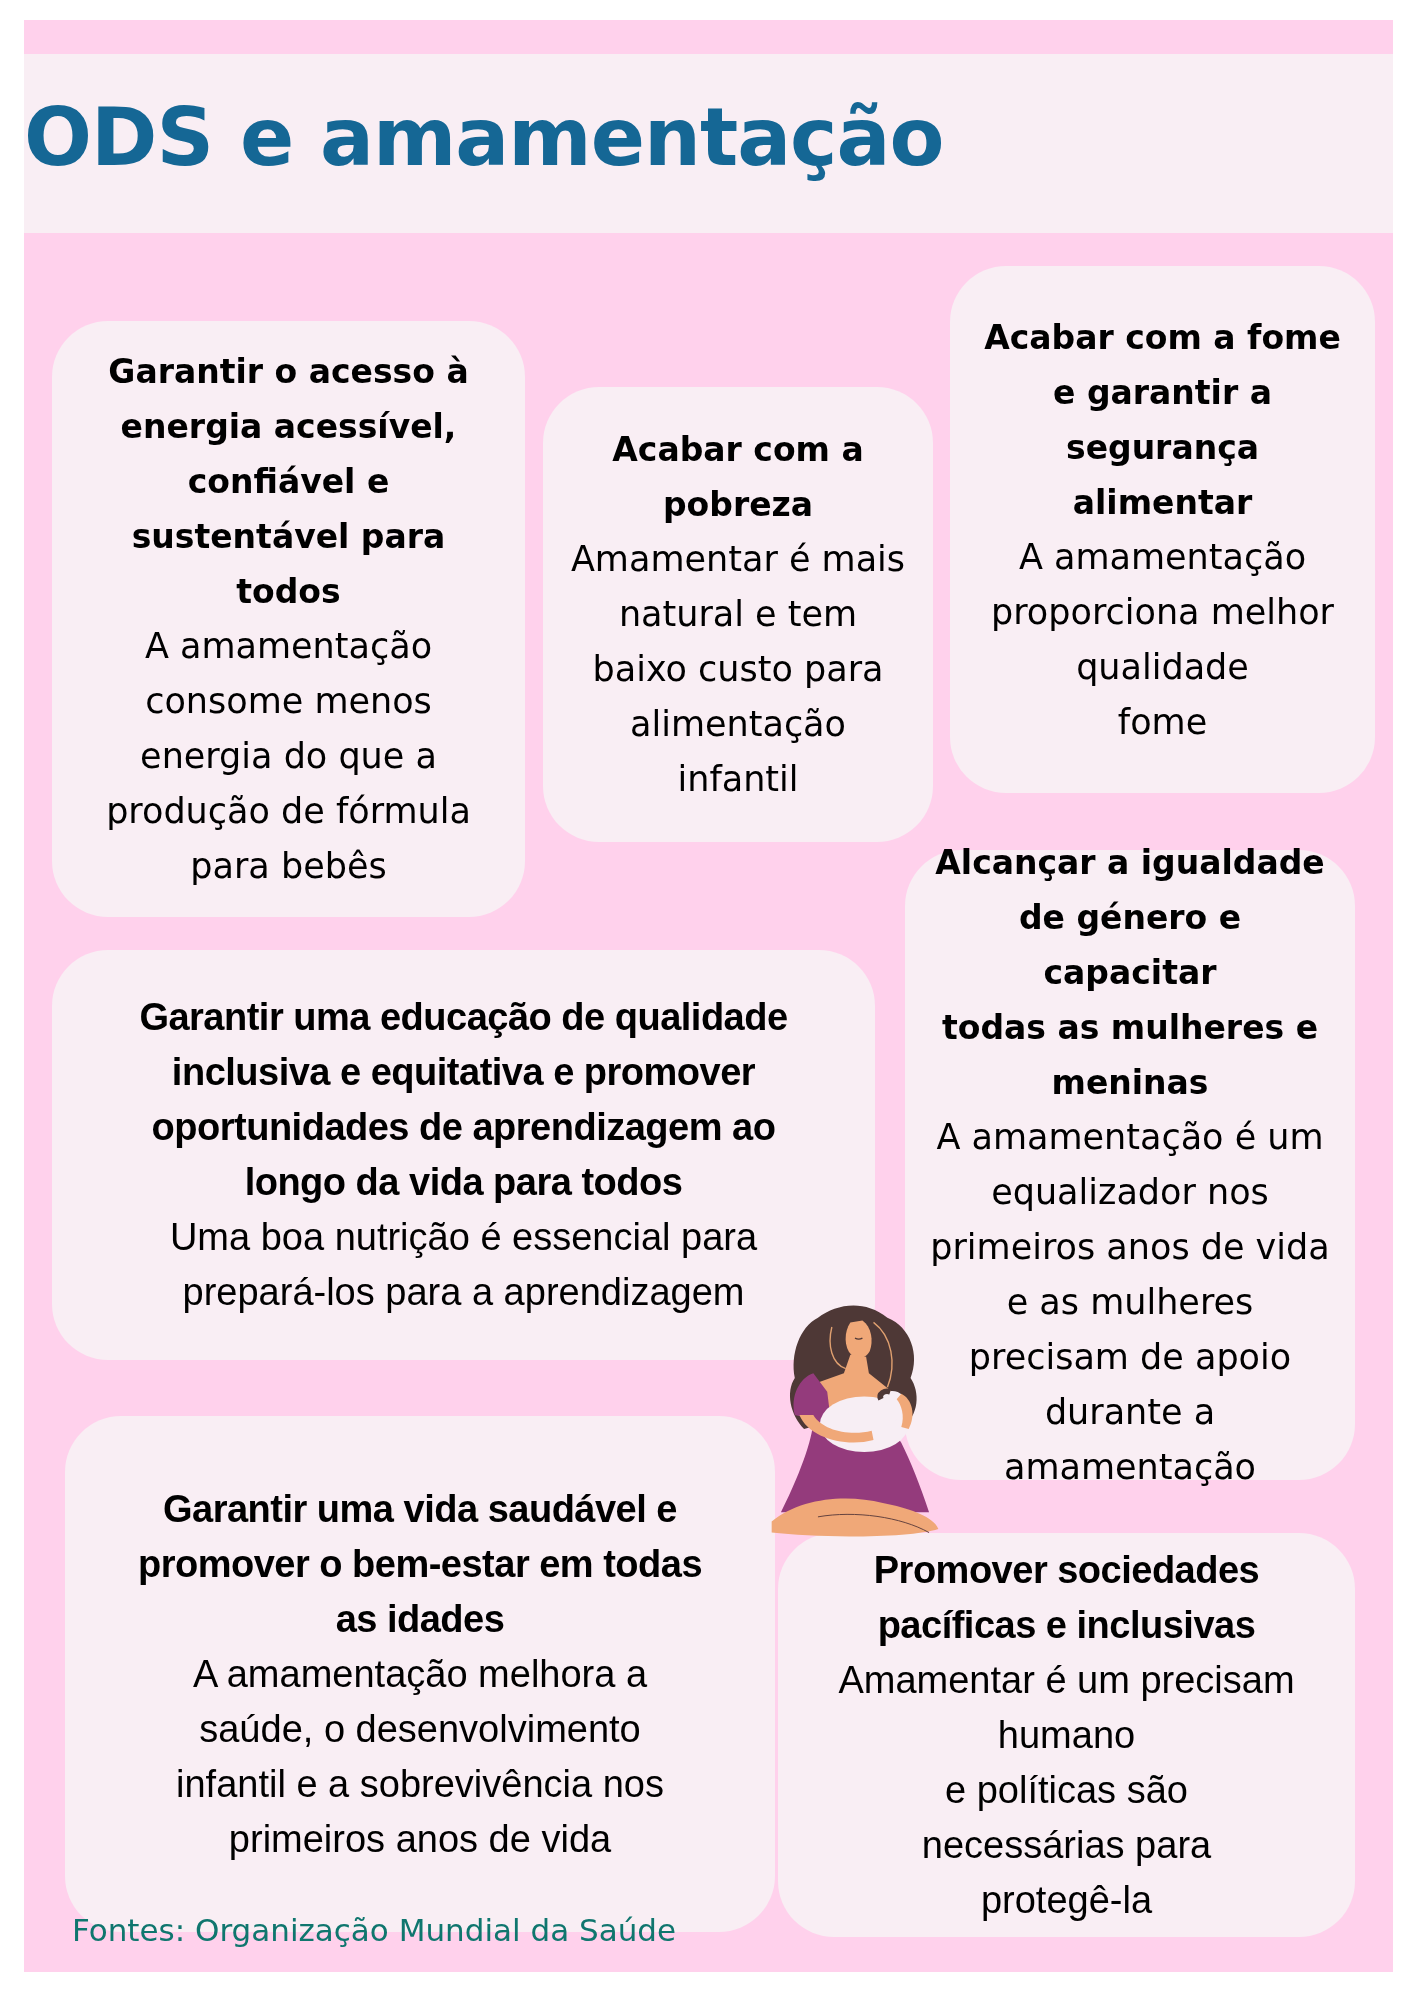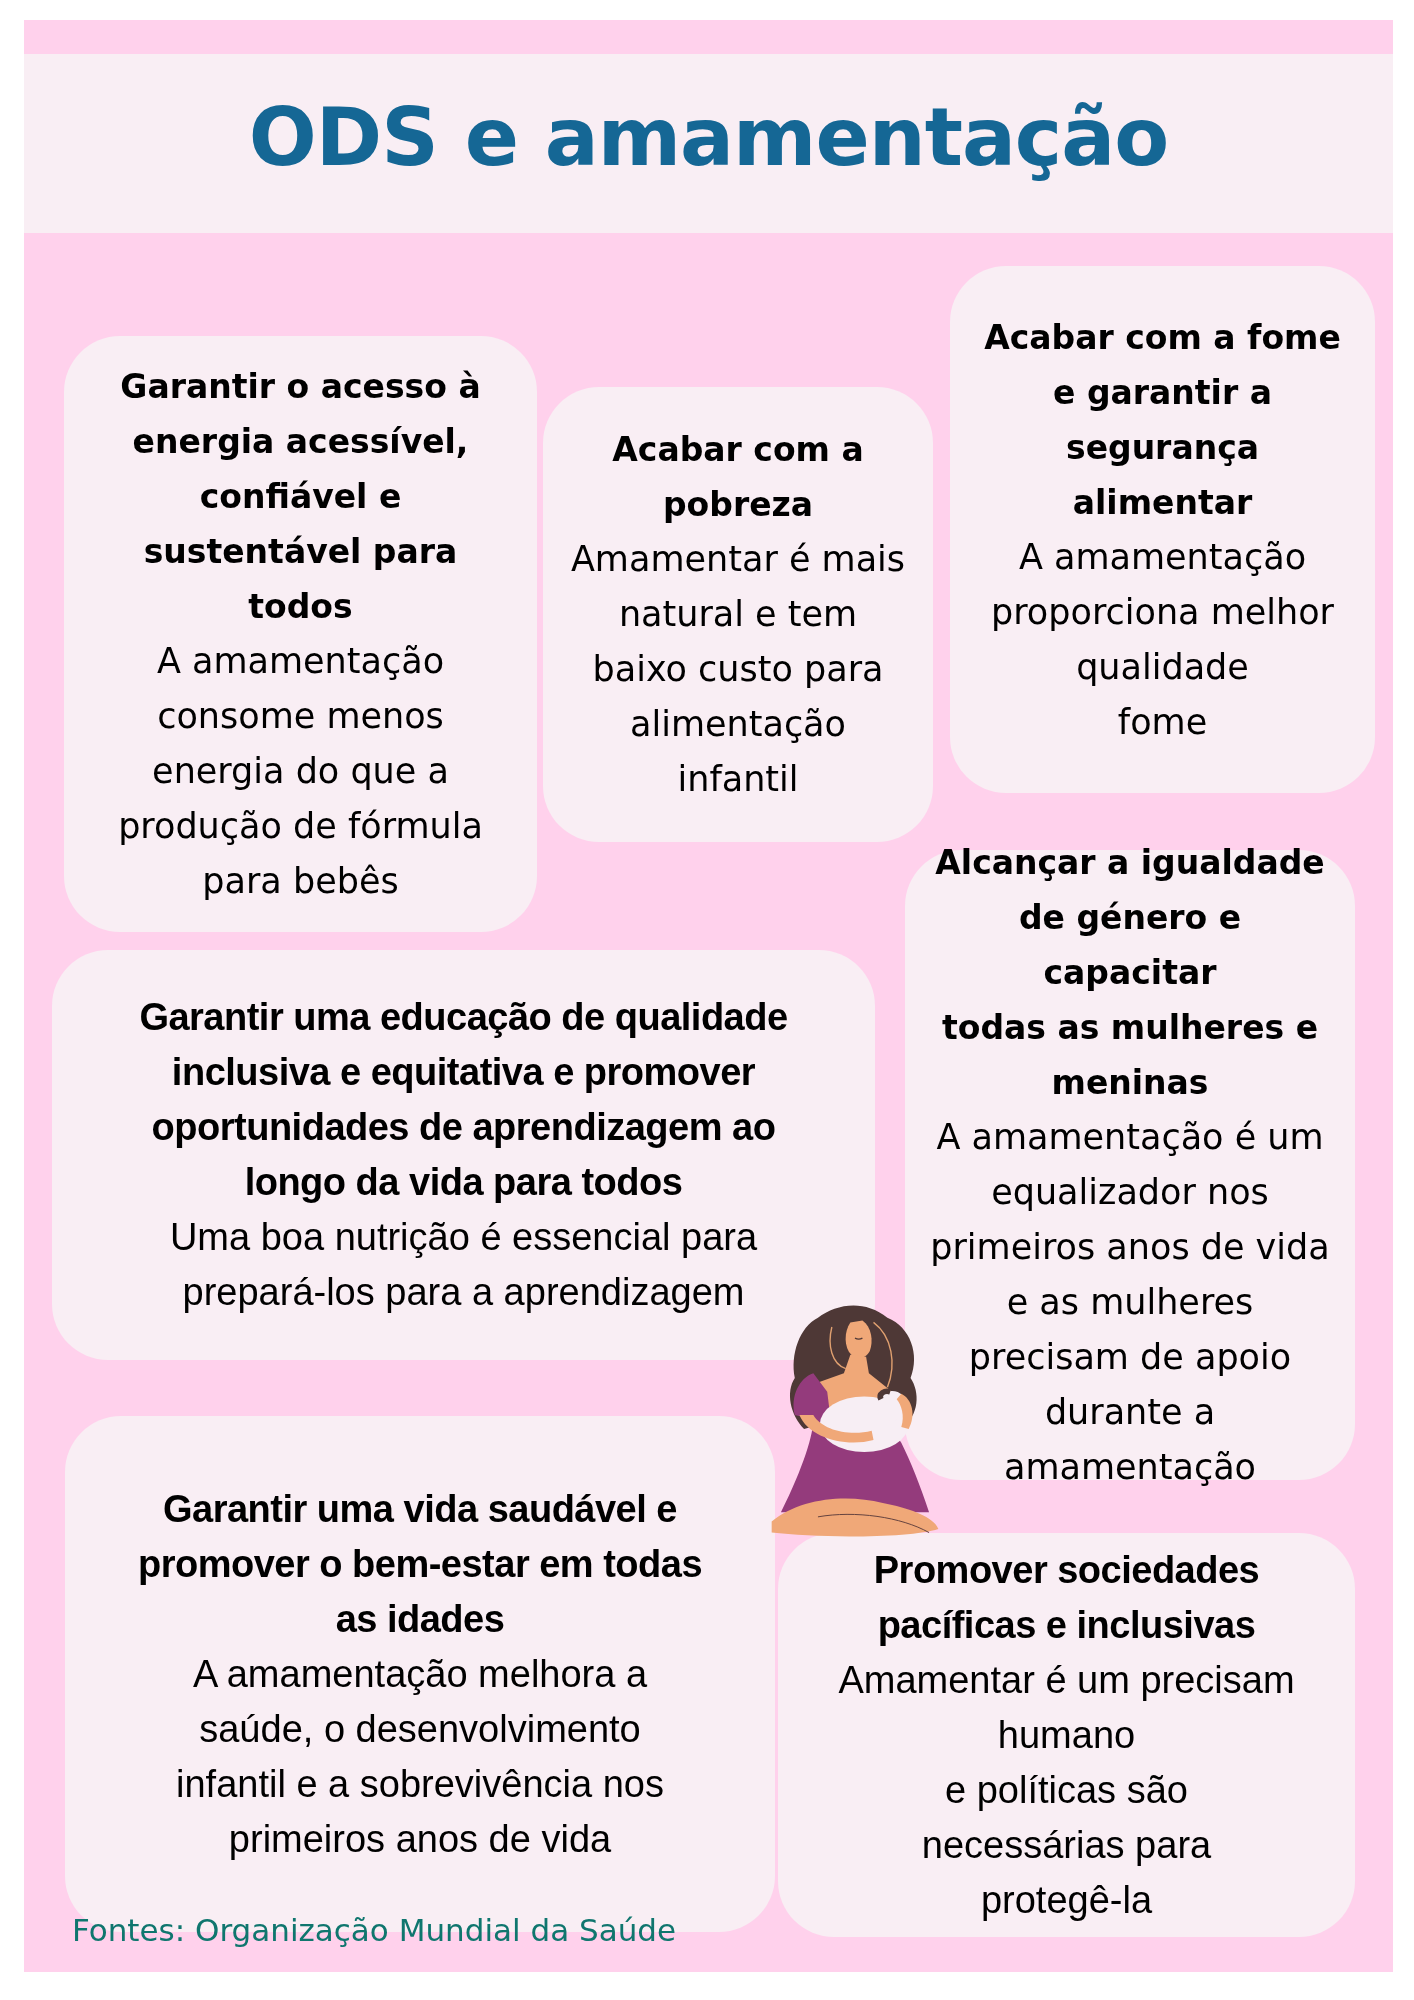--- a/index.html
+++ b/index.html
@@ -1,20 +1,20 @@
 <!DOCTYPE html>
 <html><head>
 <meta charset="utf-8">
 <style>
   html, body { margin:0; padding:0; background:#ffffff; }
   body { width:1414px; height:2000px; position:relative; overflow:hidden;
          font-family:"DejaVu Sans", sans-serif; color:#000; }
   .panel { position:absolute; left:24px; top:20px; width:1369px; height:1952px; background:#ffd1ec; }
   .title-band { position:absolute; left:24px; top:54px; width:1369px; height:179px; background:#f9eef4;
-                display:flex; align-items:center; justify-content:center; }
+                display:flex; align-items:center; justify-content:flex-start; }
   .title { font-family:"DejaVu Sans", sans-serif; font-weight:bold; font-size:80px; color:#156795;
            letter-spacing:-1px; margin:0; position:relative; top:-6px; }
   .card { position:absolute; background:#f9eef4; border-radius:56px; box-sizing:border-box;
           display:flex; flex-direction:column; align-items:center; justify-content:center;
           text-align:center; padding:10px 24px; }
   .card .h { font-family:"DejaVu Sans", sans-serif; font-weight:bold; font-size:33px; line-height:55px; margin:0; }
   .card .b { font-family:"DejaVu Sans", sans-serif; font-weight:normal; font-size:35px; line-height:55px; margin:0; }
   .cond .h { font-family:"Liberation Sans", sans-serif; font-size:38px; letter-spacing:-0.5px; }
   .cond .b { font-family:"Liberation Sans", sans-serif; font-size:38px; }
   .footer { position:absolute; left:72px; top:1912px; font-family:"DejaVu Sans", sans-serif;
@@ -23,21 +23,21 @@
 </style>
 </head>
 <body>
 
 <div class="panel"></div>
 
 <div class="title-band">
   <h1 class="title">ODS e amamentação</h1>
 </div>
 
-<div class="card" style="left:52px; top:336px; width:473px; height:596px;margin-left:12px;">
+<div class="card" style="left:52px; top:321px; width:473px; height:596px;">
   <p class="h">Garantir o acesso à</p>
   <p class="h">energia acessível,</p>
   <p class="h">confiável e</p>
   <p class="h">sustentável para</p>
   <p class="h">todos</p>
   <p class="b">A amamentação</p>
   <p class="b">consome menos</p>
   <p class="b">energia do que a</p>
   <p class="b">produção de fórmula</p>
   <p class="b">para bebês</p>

